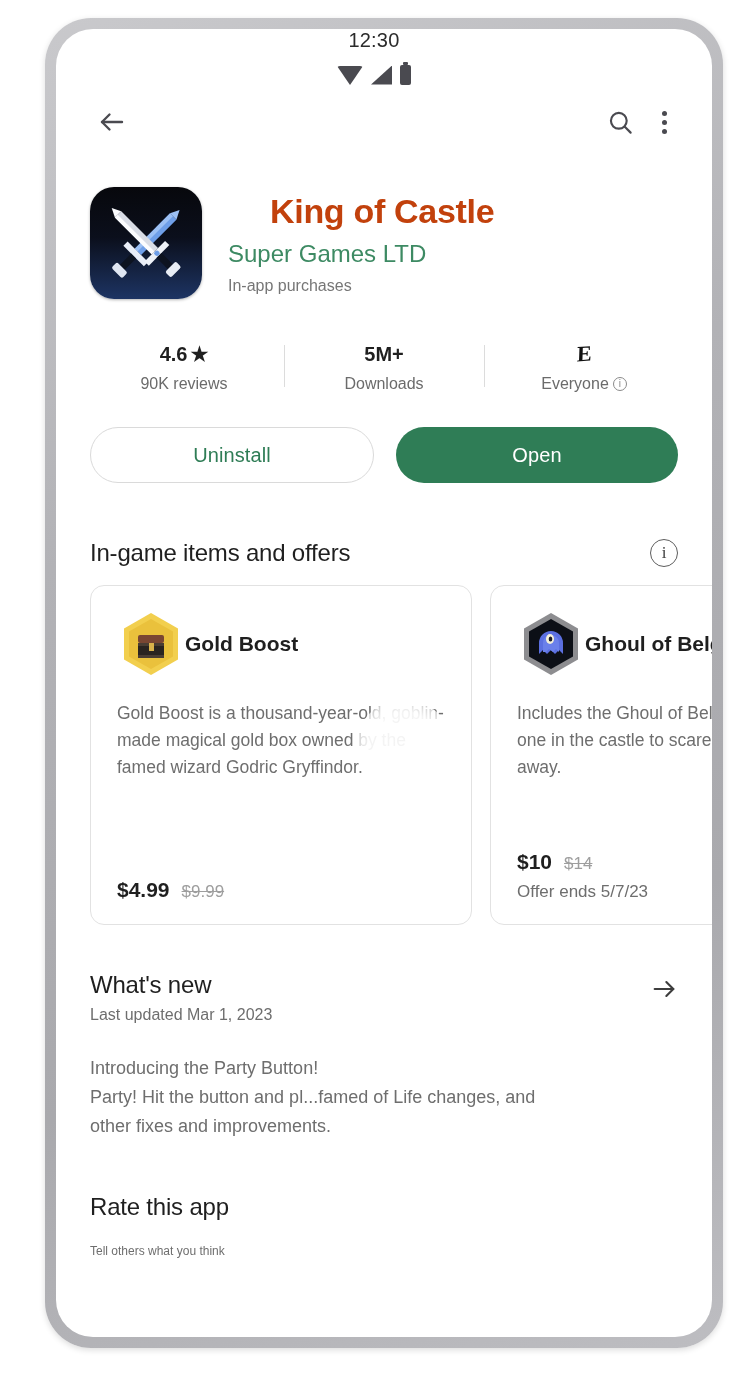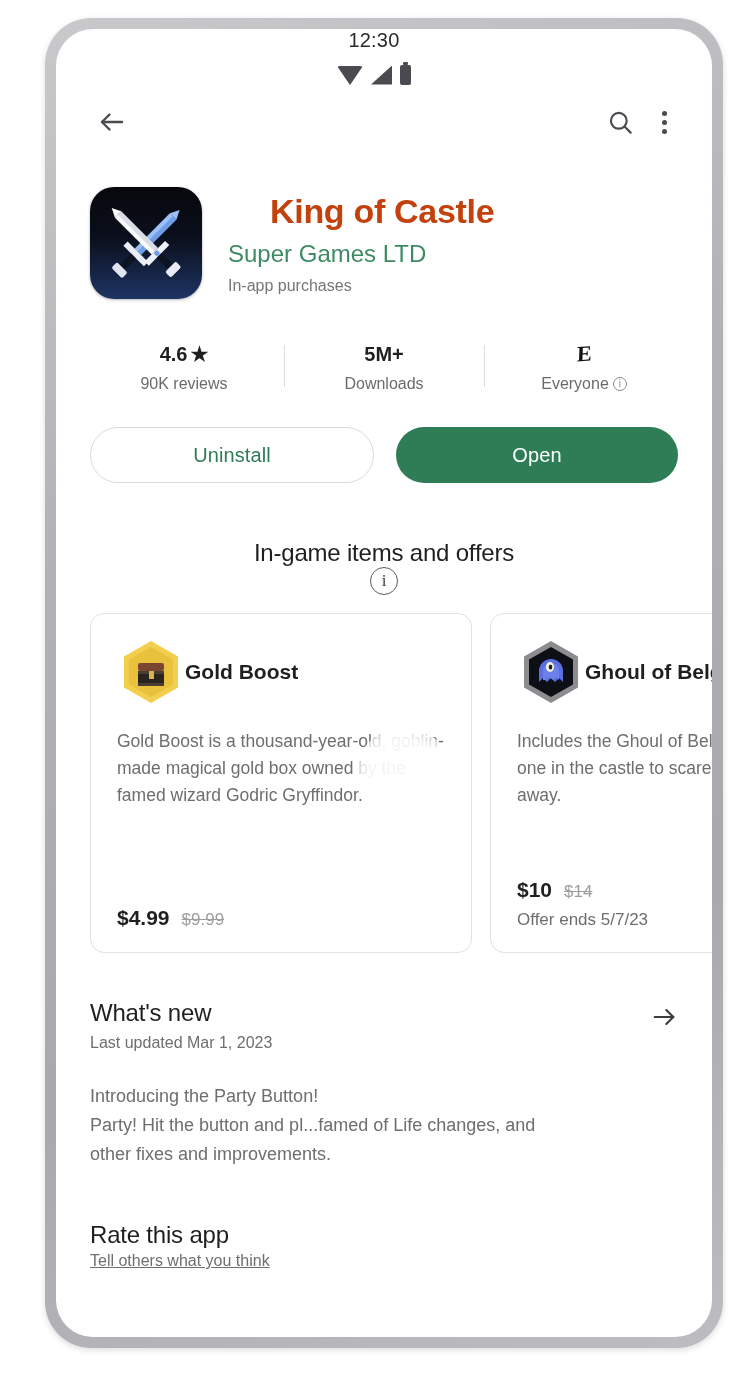--- a/index.html
+++ b/index.html
@@ -129,21 +129,21 @@
     flex: 1; height: 56px; border-radius: 30px;
     display: flex; align-items: center; justify-content: center;
     font-size: 20px; cursor: pointer; letter-spacing: .1px;
   }
   .btn-outline { border: 1.3px solid #dadada; color: #2f7d56; background: #fff; }
   .btn-filled { background: #2f7d56; color: #ffffff; border: none; }
 
   
   .section-head {
     display: flex; align-items: center; justify-content: space-between;
-    padding: 0 34px; margin-top: 56px; flex-direction: column;
+    padding: 0 34px; margin-top: 56px;
   }
   .section-title { font-size: 24px; color: #1f1f1f; font-weight: 500; letter-spacing: -.2px; }
   .info-circle-lg {
     width: 28px; height: 28px; border: 1.6px solid #5d5d5d; border-radius: 50%;
     display: flex; align-items: center; justify-content: center;
     font-size: 17px; color: #3d3d3d; font-family: "Liberation Serif", serif;
     cursor: pointer;
   }
 
   
@@ -182,21 +182,21 @@
   
   .block { padding: 0 34px; }
   .whatsnew { margin-top: 46px; }
   .row-between { display: flex; align-items: flex-start; justify-content: space-between; }
   .block-title { font-size: 24px; color: #1f1f1f; font-weight: 500; letter-spacing: -.2px; }
   .block-sub { font-size: 16px; color: #6e6e6e; margin-top: 7px; }
   .arrow-btn { cursor: pointer; padding-top: 4px; }
   .changelog { margin-top: 30px; font-size: 18px; line-height: 1.62; color: #6e6e6e; }
   .rate { margin-top: 52px; }
   .rate-title { font-size: 24px; color: #1f1f1f; font-weight: 500; letter-spacing: -.2px; }
-  .rate-sub { font-size: 16px; color: #6e6e6e; margin-top: 3px; text-decoration: underline; }
+  .rate-sub { font-size: 12px; color: #6e6e6e; margin-top: 23px; }
 </style>
 </head>
 <body>
 
 <div class="phone-frame">
   <div class="screen">
 
     <div class="status-bar">
       <span class="status-time">12:30</span>
       <span class="status-icons">

